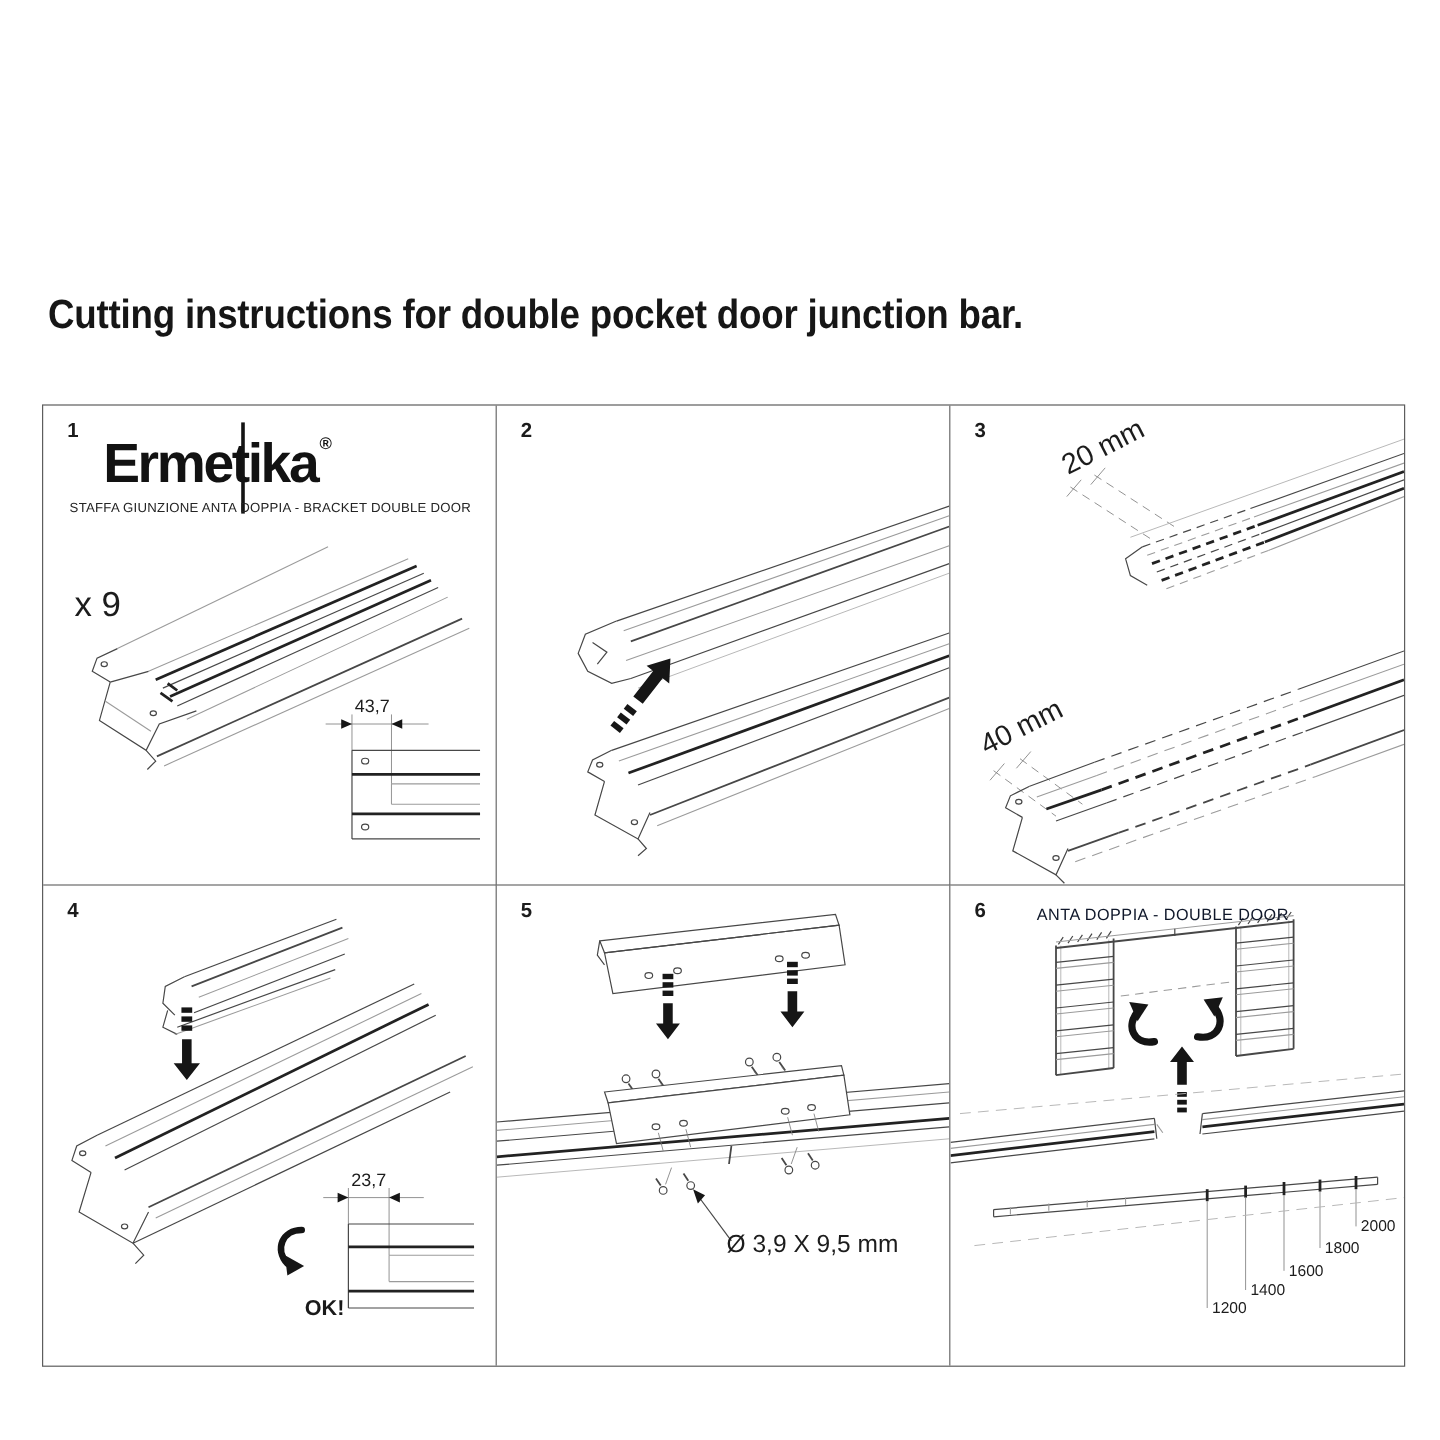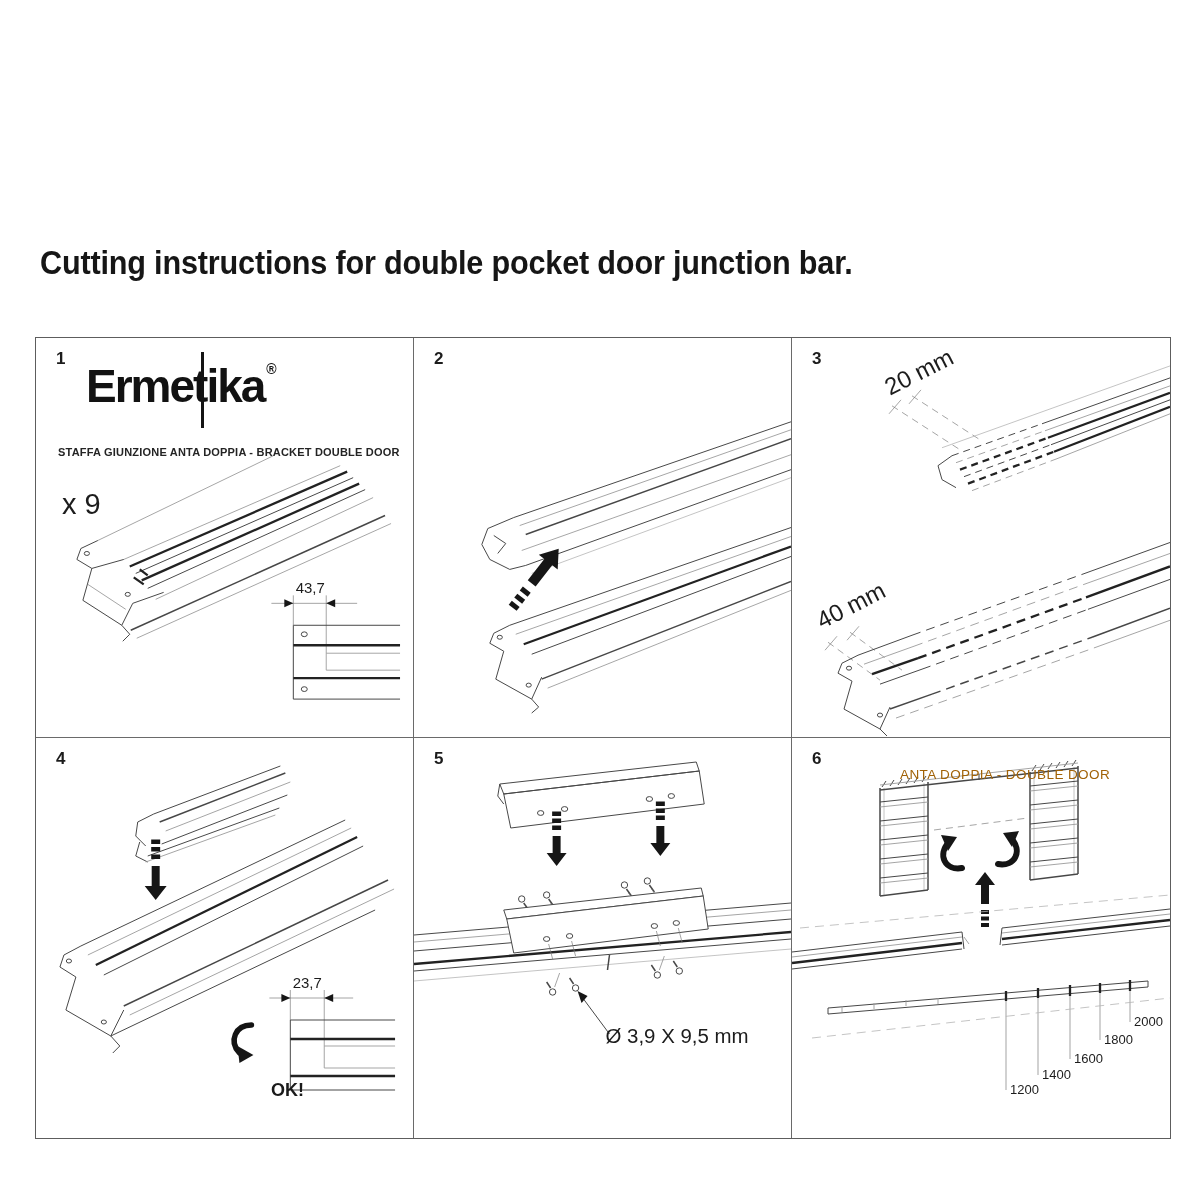--- a/index.html
+++ b/index.html
@@ -34,25 +34,25 @@
   .dsh2{stroke-dasharray:7 5}
   .blk{fill:#161616;stroke:none}
   .wf{fill:#ffffff}
   text{fill:#1c1c1c;font-family:"Liberation Sans",sans-serif;}
 
   
   .logo{position:absolute;left:50px;top:24px;font-size:46px;font-weight:700;
         letter-spacing:-2px;color:#121212;z-index:2;line-height:1;}
   .logo .reg{font-size:14px;vertical-align:28px;letter-spacing:0;margin-left:2px;}
   .logo-bar{position:absolute;left:115px;top:-10px;width:2.5px;height:76px;background:#141414;}
-  .p1-sub{position:absolute;left:22px;top:108px;font-size:11px;letter-spacing:0.2px;
-          color:#242424;z-index:2;white-space:nowrap;font-weight:bold;}
+  .p1-sub{position:absolute;left:22px;top:80px;font-size:11px;letter-spacing:0.2px;
+          color:#242424;z-index:2;white-space:nowrap;}
   .p1-qty{position:absolute;left:26px;top:150px;font-size:29px;color:#1c1c1c;z-index:2;}
-  .p6-head{position:absolute;left:72px;top:29px;font-size:13.5px;letter-spacing:0.4px;color:#a16207;z-index:2;white-space:nowrap;margin-left:36px;}
-  .p4-ok{position:absolute;left:218px;top:342px;font-size:18px;font-weight:700;z-index:2;margin-left:17px;}
+  .p6-head{position:absolute;left:72px;top:17px;font-size:13.5px;letter-spacing:0.4px;color:#0f172a;z-index:2;white-space:nowrap;}
+  .p4-ok{position:absolute;left:218px;top:342px;font-size:18px;font-weight:700;z-index:2;}
 </style>
 </head>
 <body>
 
 <div class="page-title">Cutting instructions for double pocket door junction bar.</div>
 
 <div class="sheet">
 
   <div class="panel">
     <div class="pnum">1</div>

